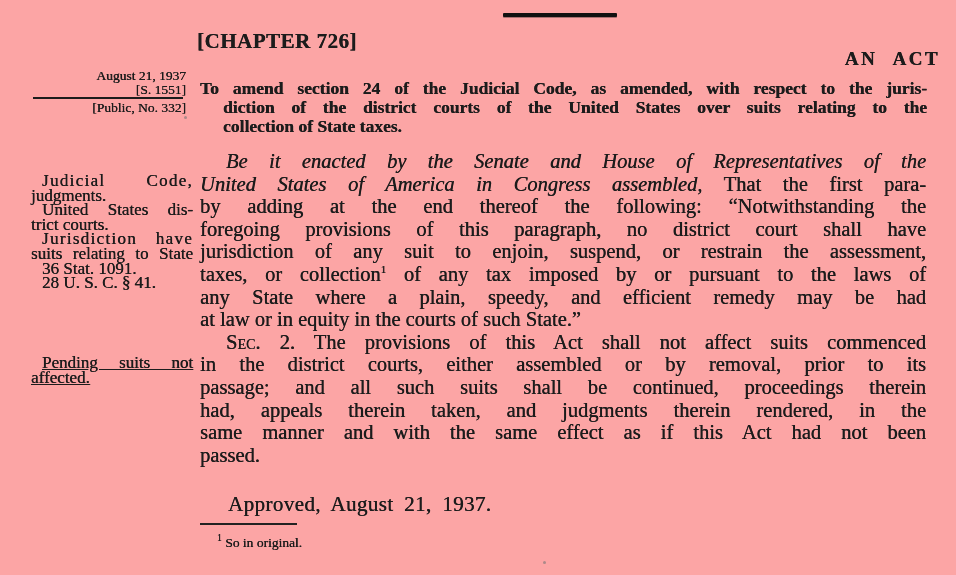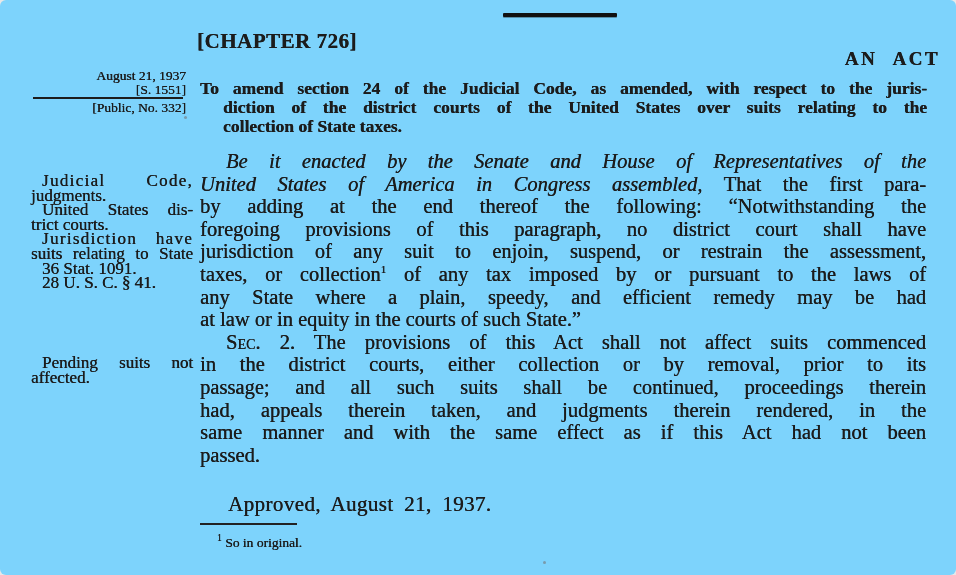--- a/index.html
+++ b/index.html
@@ -1,23 +1,22 @@
 <!DOCTYPE html>
 <html><head>
 <meta charset="utf-8">
 <style>
   * { margin:0; padding:0; box-sizing:border-box; }
   html,body { background:#e8e8e8; }
   #page {
     position:relative; width:956px; height:575px;
-    background:#7dd3fc; overflow:hidden;
+    background:#fca5a5; overflow:hidden;
     font-family:"Liberation Serif","DejaVu Serif",serif;
     color:#1c1c1c;
     text-shadow:0.35px 0 0 #1c1c1c;
-    border-radius:6px;
   }
   .abs { position:absolute; }
   
   .top-rule { left:503px; top:13px; width:114px; height:4px; background:#111;
               border-radius:1px; box-shadow:0 1px 0 rgba(17,17,17,.35); }
   
   .chapter { left:197px; top:29px; font-size:21px; font-weight:bold; letter-spacing:0.5px; }
   .an-act  { left:200px; top:48px; width:740px; text-align:right; font-size:19px;
              font-weight:bold; letter-spacing:2.5px; word-spacing:9px; }
   
@@ -26,21 +25,21 @@
   .margin-date .rule { margin:1px 0 2px 3px; width:150px; border-top:2px solid #1c1c1c; }
   
   .long-title { left:200px; top:79px; width:727px; font-size:17.5px; font-weight:bold;
                 line-height:19px; }
   .long-title .tl { text-align:justify; text-align-last:justify; }
   .long-title .tl.short { text-align-last:left; }
   .long-title .ind { padding-left:23px; }
   
   .mnotes { left:31px; width:162px; font-size:17px; line-height:14.6px; }
   .m1 { top:174px; }
-  .m2 { top:356px; }
+  .m2 { top:356px;text-decoration:underline; }
   .mnotes .ml { text-align:left; }
   .mnotes .sp  { text-align:justify; text-align-last:justify; }
   .mnotes .ind { text-indent:11px; }
   .mnotes .ls  { letter-spacing:1.3px; }
   
   .body-block { left:200px; top:150px; width:726px; font-size:20.5px; }
   .bline { height:22.6px; line-height:22.6px; text-align:justify; text-align-last:justify;
            white-space:normal; }
   .bline.short { text-align-last:left; }
   .bline .firstind { display:inline-block; width:26px; }
@@ -98,21 +97,21 @@
   <div class="abs body-block">
     <div class="bline"><span class="firstind"></span><span class="it">Be it enacted by the Senate and House of Representatives of the</span></div>
     <div class="bline"><span class="it">United States of America in Congress assembled,</span> <span>That the first para-</span></div>
     <div class="bline">by adding at the end thereof the following: “Notwithstanding the</div>
     <div class="bline">foregoing provisions of this paragraph, no district court shall have</div>
     <div class="bline">jurisdiction of any suit to enjoin, suspend, or restrain the assessment,</div>
     <div class="bline"><span>taxes, or collection</span><sup class="fn">1</sup> <span>of any tax imposed by or pursuant to the laws of</span></div>
     <div class="bline">any State where a plain, speedy, and efficient remedy may be had</div>
     <div class="bline short">at law or in equity in the courts of such State.”</div>
     <div class="bline"><span class="firstind"></span><span class="sc">Sec. 2.</span> <span>The provisions of this Act shall not affect suits commenced</span></div>
-    <div class="bline">in the district courts, either collection or by removal, prior to its</div>
+    <div class="bline">in the district courts, either assembled or by removal, prior to its</div>
     <div class="bline">passage; and all such suits shall be continued, proceedings therein</div>
     <div class="bline">had, appeals therein taken, and judgments therein rendered, in the</div>
     <div class="bline">same manner and with the same effect as if this Act had not been</div>
     <div class="bline short">passed.</div>
   </div>
 
   <div class="abs approved">Approved, August 21, 1937.</div>
 
   <div class="abs fn-rule"></div>
   <div class="abs footnote"><sup>1</sup> <span>So in original.</span></div>

